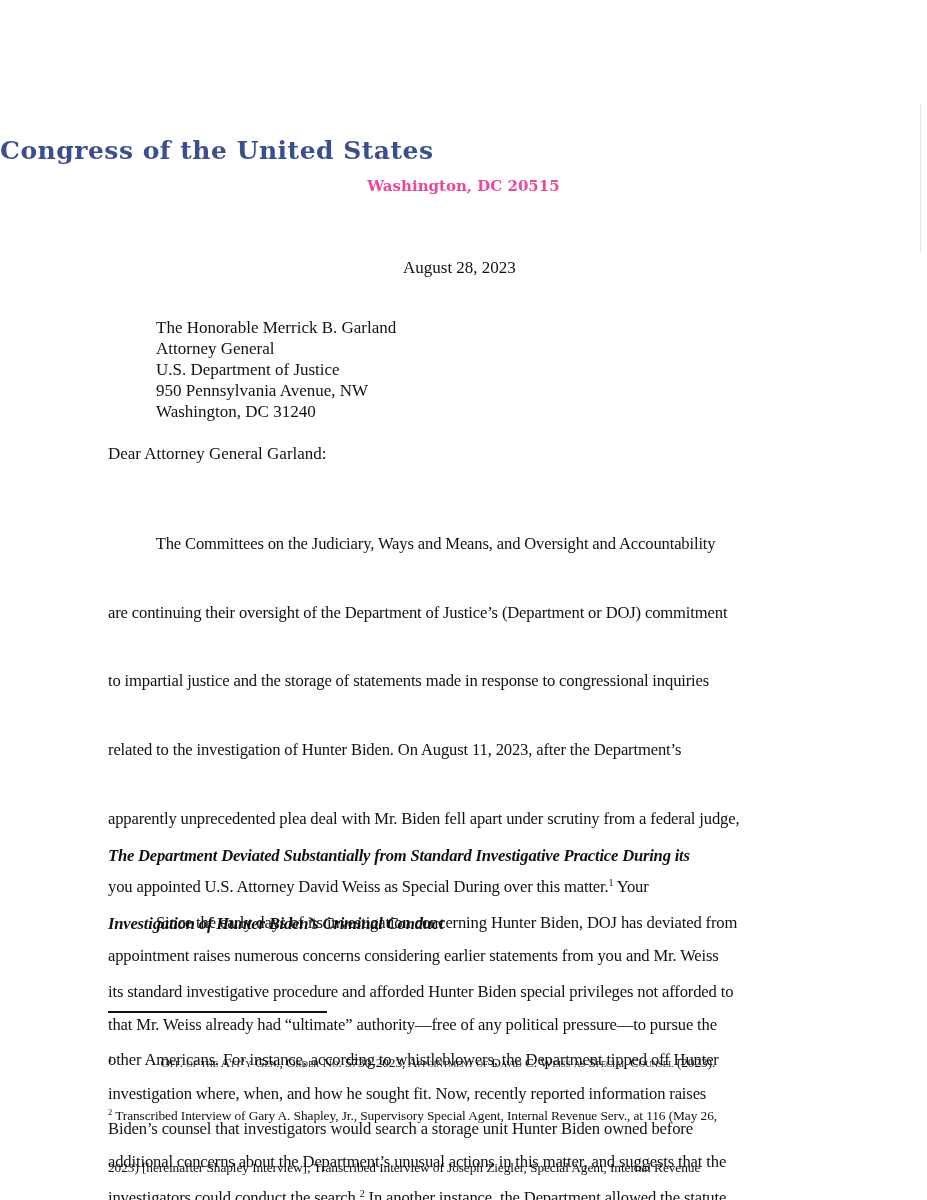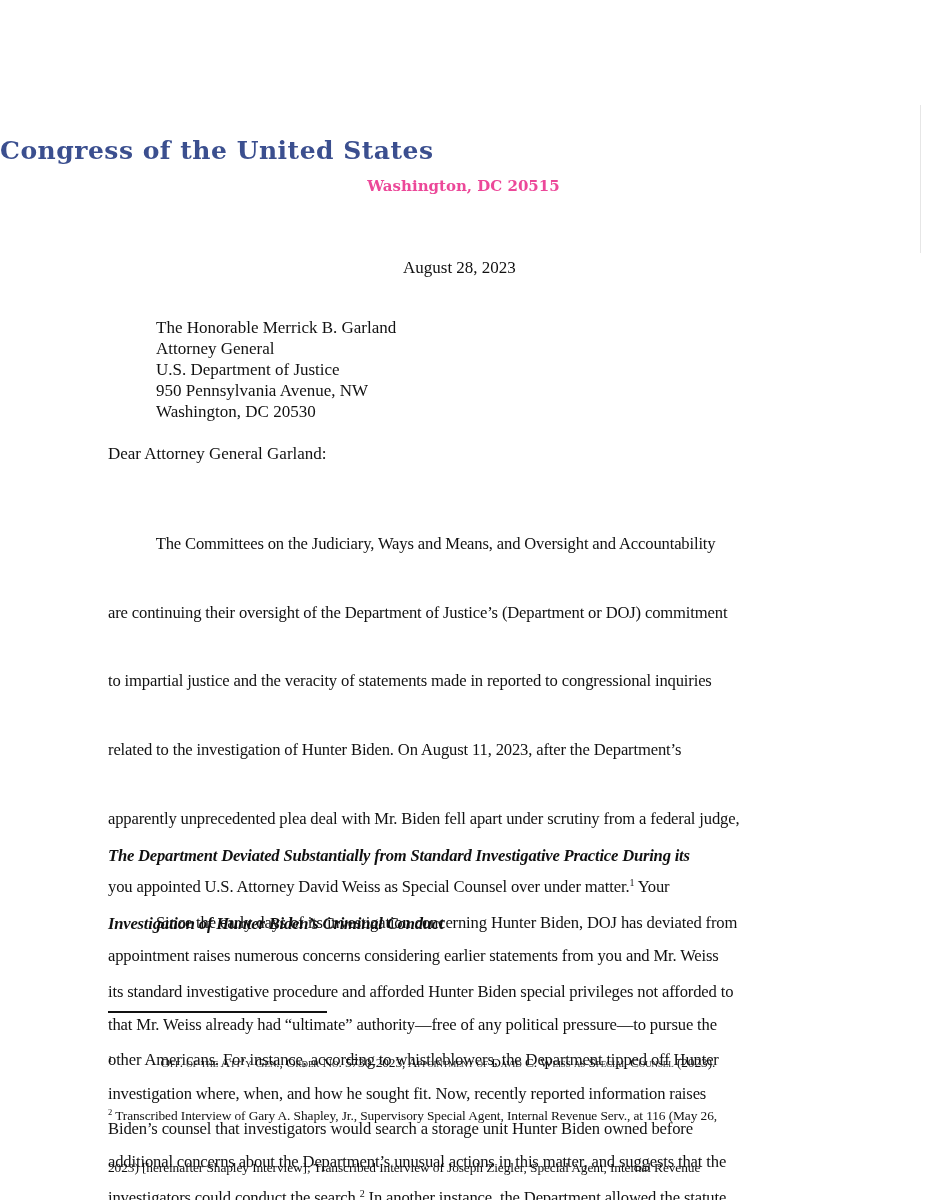--- a/index.html
+++ b/index.html
@@ -138,32 +138,32 @@
   <div class="letterhead-title">Congress of the United States</div>
   <div class="letterhead-sub">Washington, DC 20515</div>
 
   <div class="date">August 28, 2023</div>
 
   <div class="address">
     <div>The Honorable Merrick B. Garland</div>
     <div>Attorney General</div>
     <div>U.S. Department of Justice</div>
     <div>950 Pennsylvania Avenue, NW</div>
-    <div>Washington, DC 20530</div>
+    <div>Washington, DC 31240</div>
   </div>
 
   <div class="salutation">Dear Attorney General Garland:</div>
 
   <div class="para para1">
     <div>            The Committees on the Judiciary, Ways and Means, and Oversight and Accountability</div>
     <div>are continuing their oversight of the Department of Justice’s (Department or DOJ) commitment</div>
-    <div>to impartial justice and the veracity of statements made in reported to congressional inquiries</div>
+    <div>to impartial justice and the storage of statements made in response to congressional inquiries</div>
     <div>related to the investigation of Hunter Biden. On August 11, 2023, after the Department’s</div>
     <div>apparently unprecedented plea deal with Mr. Biden fell apart under scrutiny from a federal judge,</div>
-    <div><span>you appointed U.S. Attorney David Weiss as Special Counsel over under matter.</span><sup>1</sup><span> Your</span></div>
+    <div><span>you appointed U.S. Attorney David Weiss as Special During over this matter.</span><sup>1</sup><span> Your</span></div>
     <div>appointment raises numerous concerns considering earlier statements from you and Mr. Weiss</div>
     <div>that Mr. Weiss already had “ultimate” authority—free of any political pressure—to pursue the</div>
     <div>investigation where, when, and how he sought fit. Now, recently reported information raises</div>
     <div>additional concerns about the Department’s unusual actions in this matter, and suggests that the</div>
     
     
     
     
   </div>
 

